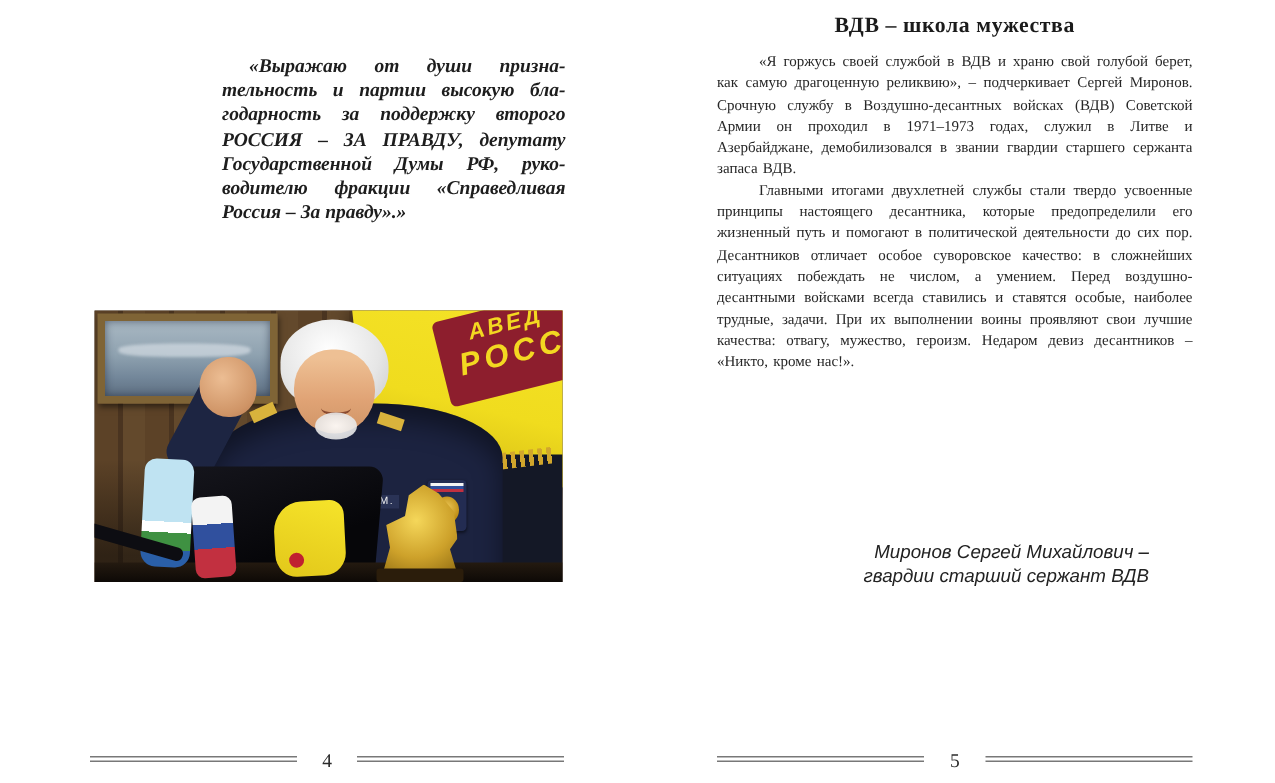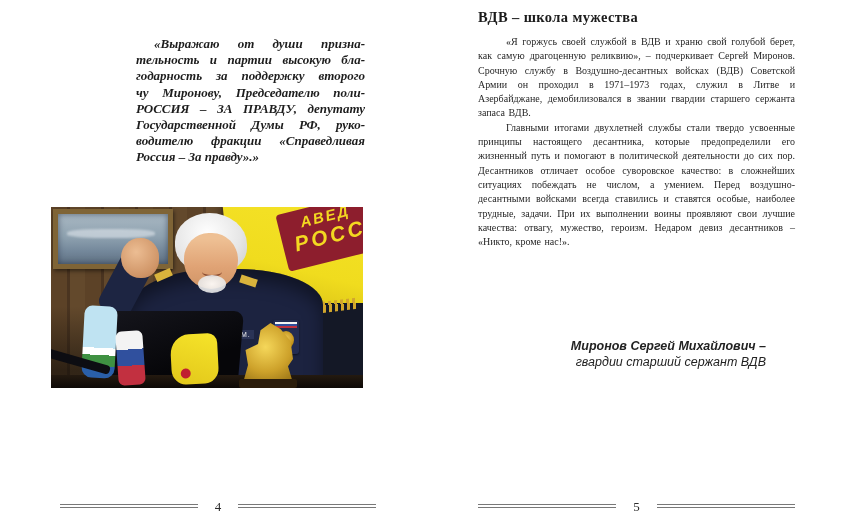--- a/index.html
+++ b/index.html
@@ -3,21 +3,21 @@
 <meta charset="utf-8">
 <style>
   * { margin:0; padding:0; box-sizing:border-box; }
   html,body { background:#ffffff; }
   .spread {
     position:relative; width:850px; height:522px; background:#ffffff;
     font-family:"Liberation Serif", serif; overflow:hidden;
   }
 
   
-  .page-left { position:absolute; left:48px; top:0; width:316px; height:437px; }
+  .page-left { position:absolute; left:60px; top:0; width:316px; height:437px; }
   .quote { position:absolute; left:88px; top:36px; width:229px; }
   .quote-line {
     font-family:"Liberation Serif", serif; font-style:italic; font-weight:bold;
     font-size:13px; line-height:16.2px; color:#1d1d1d;
     text-align:justify; text-align-last:justify; white-space:nowrap;
   }
   .quote-line:first-child { text-indent:18px; }
   .quote-line:last-child { text-align-last:left; }
 
   
@@ -99,51 +99,50 @@
     border-radius:50%; background:#c02030; }
   .statuette { left:192px; top:116px; width:50px; height:60px;
     clip-path:polygon(55% 0,75% 10%,95% 30%,100% 60%,90% 72%,100% 100%,0 100%,10% 70%,5% 45%,30% 35%,35% 12%);
     background:radial-gradient(circle at 45% 40%, #f5d75a, #cda12a 55%, #8f6b12); }
   .statuette-base { left:188px; top:172px; width:58px; height:9px; background:#2b1d0b; border-radius:2px; }
   .mic { left:-6px; top:150px; width:66px; height:9px; background:#0d0d12;
     transform:rotate(16deg); border-radius:4px; }
 
   
   .page-right { position:absolute; left:478px; top:0; width:317px; height:522px; }
-  .title { position:absolute; left:0; top:9px; width:100%; 
+  .title { position:absolute; left:0; top:9px; width:100%; text-align:center;
     font-weight:bold; font-size:14.5px; letter-spacing:.4px; color:#1b1b1b; }
   .body { position:absolute; left:0; top:35px; width:317px; }
   .body p {
     font-size:10px; line-height:14.3px; color:#272727;
     text-align:justify; text-indent:28px; word-spacing:1px;
   }
   .signature { position:absolute; left:0; top:338px; width:288px; text-align:right;
     font-family:"Liberation Sans", sans-serif; font-style:italic;
     font-size:12.5px; line-height:16px; color:#222; }
-  .signature .sig-name { font-weight:bold; }
+  .signature .sig-name { font-weight:normal;margin-top:22px; }
 
   
   .footer { position:absolute; top:498px; display:flex; align-items:center; gap:17px; height:16px; }
   .footer.f-left { left:60px; width:316px; }
   .footer.f-right { left:478px; width:317px; }
   .rule { flex:1; height:4px; border-top:1px solid #787878; border-bottom:1px solid #787878; }
   .pagenum { font-size:13px; color:#2b2b2b; line-height:1; }
 </style>
 </head>
 <body>
 
 <div class="spread">
 
   <div class="page-left">
 
     <div class="quote">
         <div class="quote-line">«Выражаю от души призна-</div>
         <div class="quote-line">тельность и партии высокую бла-</div>
         <div class="quote-line">годарность за поддержку второго</div>
-        <div class="quote-line">чу Миронову, Председателю поли-</div>
         <div class="quote-line">РОССИЯ – ЗА ПРАВДУ, депутату</div>
         <div class="quote-line">Государственной Думы РФ, руко-</div>
         <div class="quote-line">водителю фракции «Справедливая</div>
         <div class="quote-line">Россия – За правду».»</div>
       </div>
 
     <div class="photo">
       <div class="wall"></div>
       <div class="painting"></div>
       <div class="party-flag"></div>

